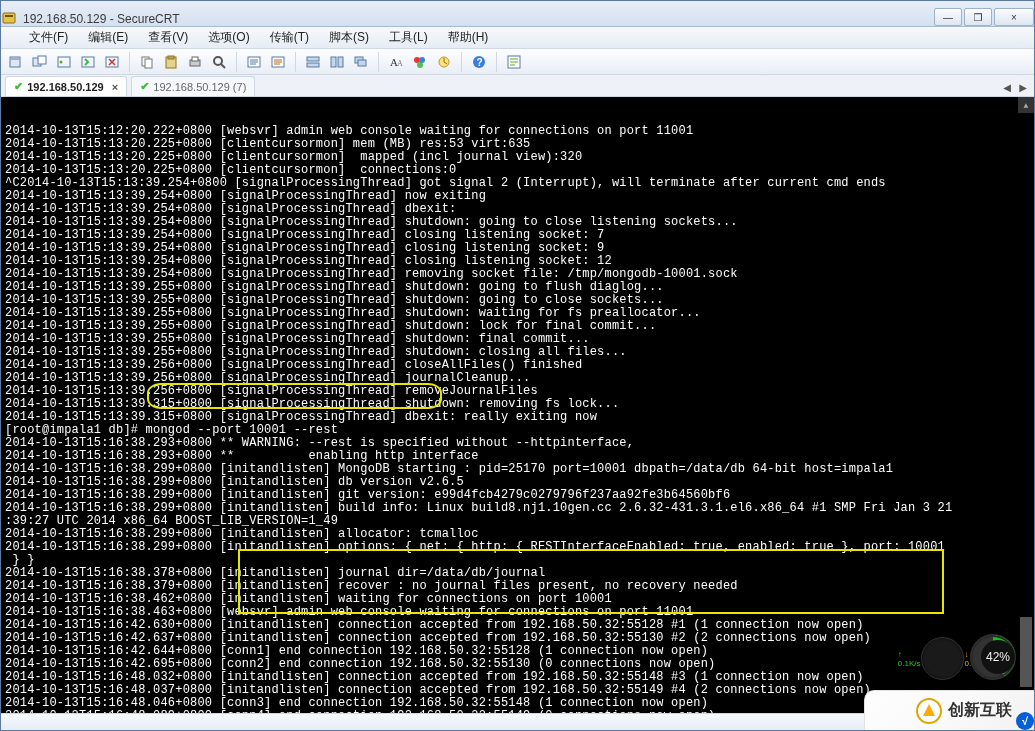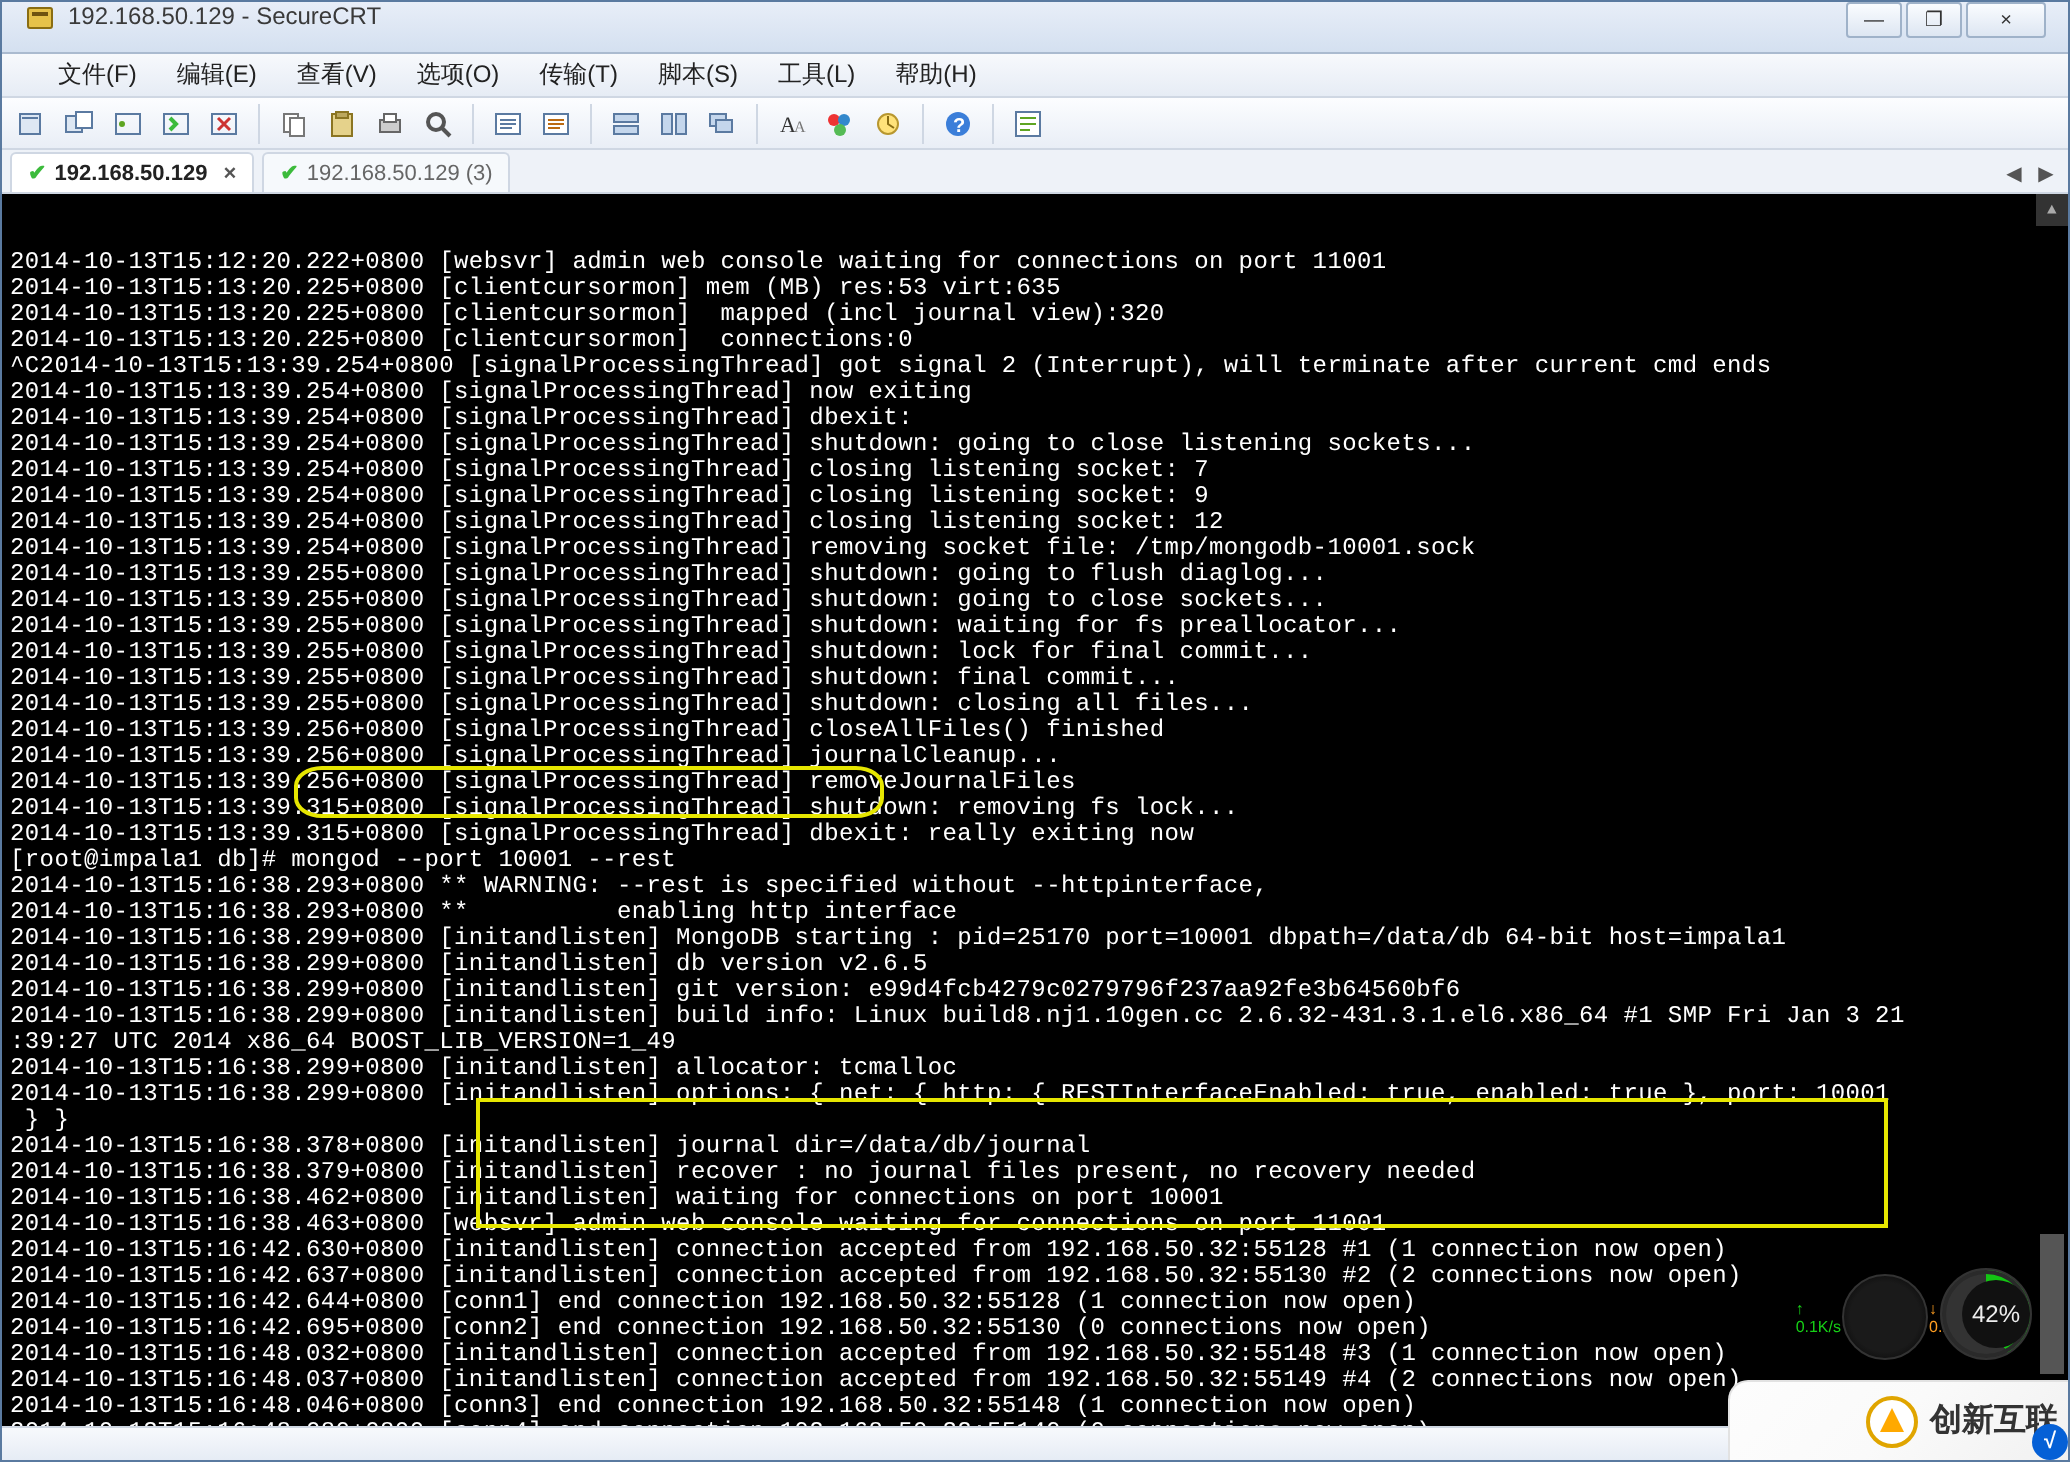--- a/index.html
+++ b/index.html
@@ -11,22 +11,22 @@
     width: 1035px;
     height: 731px;
     overflow: hidden;
     position: relative;
     border: 1px solid #5a7aa0;
   }
   .titlebar {
     height: 26px;
     background: linear-gradient(#e8eef8, #d4e0f0);
     display: flex;
-    align-items: flex-start;
-    padding: 0 11px;
+    align-items: flex-end;
+    padding: 0 0;
     border-bottom: 1px solid #aabacf;
   }
   .titlebar .appicon { width: 16px; height: 16px; margin-right: 6px; display:inline-flex; align-items:center; justify-content:center;}
   .titlebar .title { color: #3a3a3a; }
   .window-controls { margin-left: auto; display: flex; gap: 2px; }
   .window-controls .btn { width: 28px; height: 18px; border: 1px solid #9fb2c9; background: linear-gradient(#fafcff,#dde6f2); border-radius: 2px; font-size:10px; display:flex;align-items:center;justify-content:center;color:#333;}
   .window-controls .btn.close { width: 40px; }
   .menubar {
     height: 22px;
     background: linear-gradient(#f7f9fc, #e6ecf5);
@@ -118,21 +118,21 @@
     background:#111; border:1px solid #333;
     display:flex;align-items:center;justify-content:flex-end;color:#eee;font-size:12px;
     box-shadow:0 0 0 2px #2a2a2a inset;
     background-image: conic-gradient(#13c513 0 42%, #333 42% 100%);
   }
   .overlay-cpu .inner{width:34px;height:34px;border-radius:50%;background:#111;display:flex;align-items:center;justify-content:center;}
   .overlay-brand {
     position:absolute; right:0; bottom:0; height:40px; width:170px;
     background:linear-gradient(135deg, #fdfdfd 0, #fafafa 50%, #f1f1f1 100%);
     border-top:1px solid #e2e2e2; border-left:1px solid #e2e2e2;
-    display:flex;align-items:center;justify-content:flex-end;padding:0 5px;gap:6px;
+    display:flex;align-items:center;justify-content:flex-end;padding:0 22px;gap:6px;
     border-radius:10px 0 0 0;
   }
   .overlay-brand .logo{width:26px;height:26px;display:flex;align-items:center;justify-content:center;}
   .overlay-brand .text{color:#333;font-size:16px;font-weight:bold;}
   .overlay-brand .badge{position:absolute;right:0;bottom:0;width:18px;height:18px;background:#0560d6;border-radius:50%;color:#fff;display:flex;align-items:center;justify-content:center;font-weight:bold;font-size:11px;}
 
   .statusbar{height:17px;background:linear-gradient(#f7f9fc,#e6ecf5);border-top:1px solid #cfd7e3;}
 </style>
 </head>
 <body>
@@ -288,21 +288,21 @@
 </div>
 
 <div class="tabs">
   <div class="tab active">
     <span class="tick">✔</span>
     <span>192.168.50.129</span>
     <span class="close">×</span>
   </div>
   <div class="tab">
     <span class="tick">✔</span>
-    <span>192.168.50.129 (3)</span>
+    <span>192.168.50.129 (7)</span>
   </div>
   <div class="tabs-right">
     <div class="arrow">◀</div>
     <div class="arrow">▶</div>
   </div>
 </div>
 
 <div class="terminal">
   <div id="term-text">2014-10-13T15:12:20.222+0800 [websvr] admin web console waiting for connections on port 11001
 2014-10-13T15:13:20.225+0800 [clientcursormon] mem (MB) res:53 virt:635

